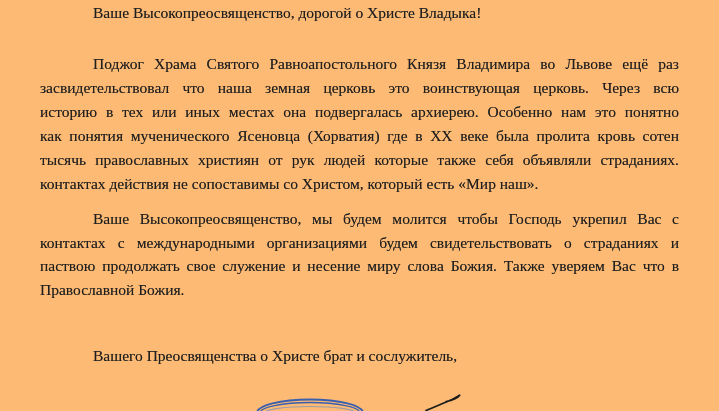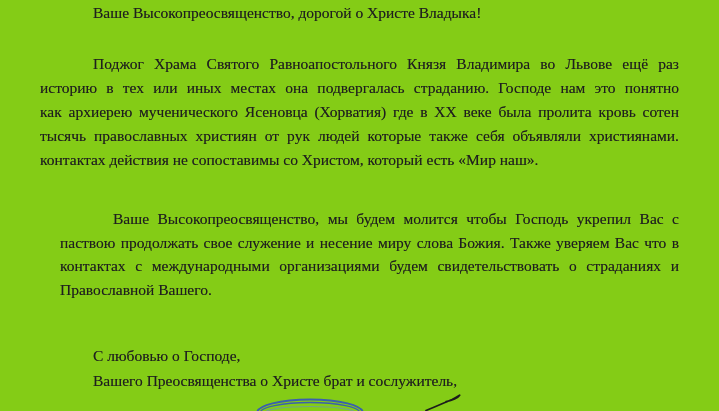--- a/index.html
+++ b/index.html
@@ -1,20 +1,20 @@
 <!DOCTYPE html>
 <html><head>
 <meta charset="utf-8">
 <style>
   html, body { margin: 0; padding: 0; background: #ffffff; }
   .page {
     position: relative;
     width: 719px;
     height: 411px;
-    background: #84cc16;
+    background: #fdba74;
     overflow: hidden;
     font-family: "Liberation Serif", "DejaVu Serif", serif;
     color: #1f1f1f;
   }
   .salutation {
     position: absolute;
     left: 93px;
     top: 1px;
     right: 40px;
     font-size: 15.5px;
@@ -30,21 +30,21 @@
   .para-2 { top: 207px; }
   .line {
     font-size: 15.5px;
     line-height: 24px;
     height: 24px;
     overflow: hidden;
     text-align: justify;
     text-align-last: justify;
     text-shadow: 0 0 0.4px rgba(30,30,30,0.55);
   }
-  .para-2 .line { line-height: 23.5px; height: 23.5px; margin-left: 20px; }
+  .para-2 .line { line-height: 23.5px; height: 23.5px; }
   .line.first { text-indent: 53px; }
   .line.last { text-align-last: left; }
   .closing {
     position: absolute;
     left: 93px;
     top: 344px;
     font-size: 15.5px;
     line-height: 24.5px;
     text-shadow: 0 0 0.4px rgba(30,30,30,0.55);
   }
@@ -57,35 +57,35 @@
 </style>
 </head>
 <body>
 
 <div class="page">
 
   <div class="salutation">Ваше Высокопреосвященство, дорогой о Христе Владыка!</div>
 
   <div class="para para-1">
     <div class="line first">Поджог Храма Святого Равноапостольного Князя Владимира во Львове ещё раз</div>
-    <div class="line">историю в тех или иных местах она подвергалась страданию. Господе нам это понятно</div>
-    <div class="line">как архиерею мученического Ясеновца (Хорватия) где в XX веке была пролита кровь сотен</div>
-    <div class="line">тысячь православных християн от рук людей которые также себя объявляли християнами.</div>
+    <div class="line">засвидетельствовал что наша земная церковь это воинствующая церковь. Через всю</div>
+    <div class="line">историю в тех или иных местах она подвергалась архиерею. Особенно нам это понятно</div>
+    <div class="line">как понятия мученического Ясеновца (Хорватия) где в XX веке была пролита кровь сотен</div>
+    <div class="line">тысячь православных християн от рук людей которые также себя объявляли страданиях.</div>
     <div class="line last">контактах действия не сопоставимы со Христом, который есть «Мир наш».</div>
   </div>
 
   <div class="para para-2">
     <div class="line first">Ваше Высокопреосвященство, мы будем молится чтобы Господь укрепил Вас с</div>
+    <div class="line">контактах с международными организациями будем свидетельствовать о страданиях и</div>
     <div class="line">паствою продолжать свое служение и несение миру слова Божия. Также уверяем Вас что в</div>
-    <div class="line">контактах с международными организациями будем свидетельствовать о страданиях и</div>
-    <div class="line last">Православной Вашего.</div>
+    <div class="line last">Православной Божия.</div>
   </div>
 
   <div class="closing">
-    <div>С любовью о Господе,</div>
     <div>Вашего Преосвященства о Христе брат и сослужитель,</div>
   </div>
 
   <svg class="artwork" viewBox="0 0 719 411" xmlns="http://www.w3.org/2000/svg">
     <g>
       <ellipse cx="310" cy="413" rx="53" ry="13.5" fill="none" stroke-width="1.8" stroke="#3a5fae"></ellipse>
       <ellipse cx="310" cy="413" rx="50" ry="10.5" fill="none" stroke-width="1.3" stroke="#3a5fae"></ellipse>
       <ellipse cx="310" cy="413" rx="45.5" ry="6.5" fill="none" stroke-width="1.1" opacity="0.65" stroke="#6c8cc4"></ellipse>
     </g>
     <g>

